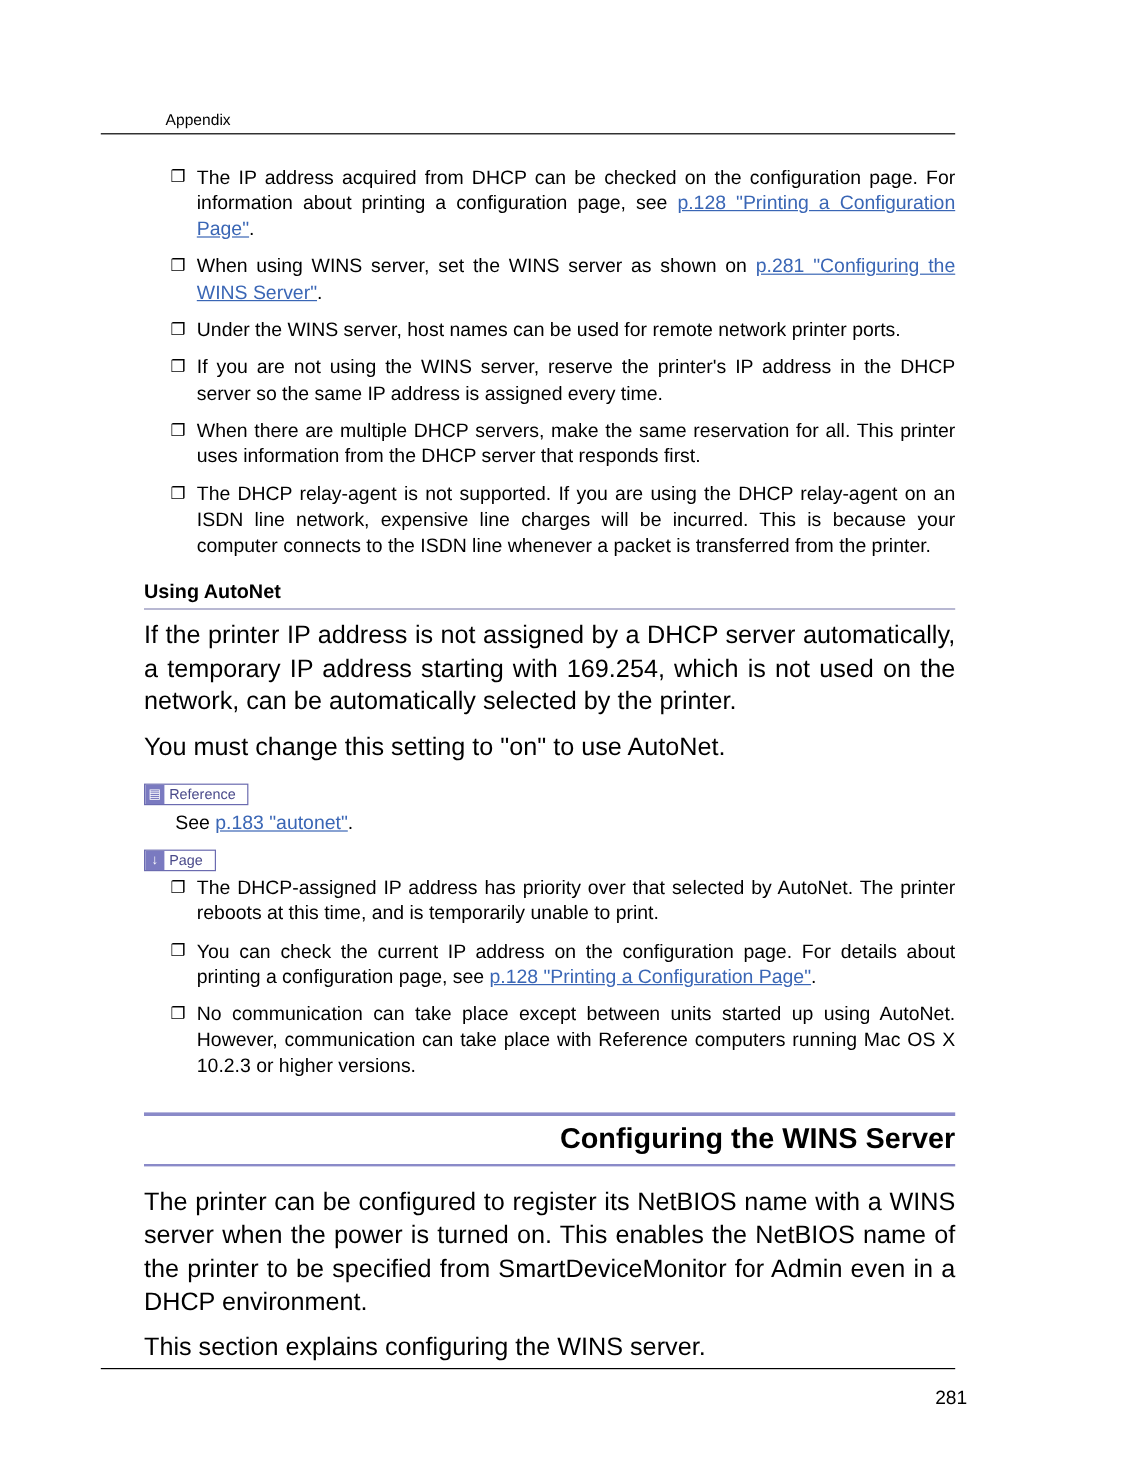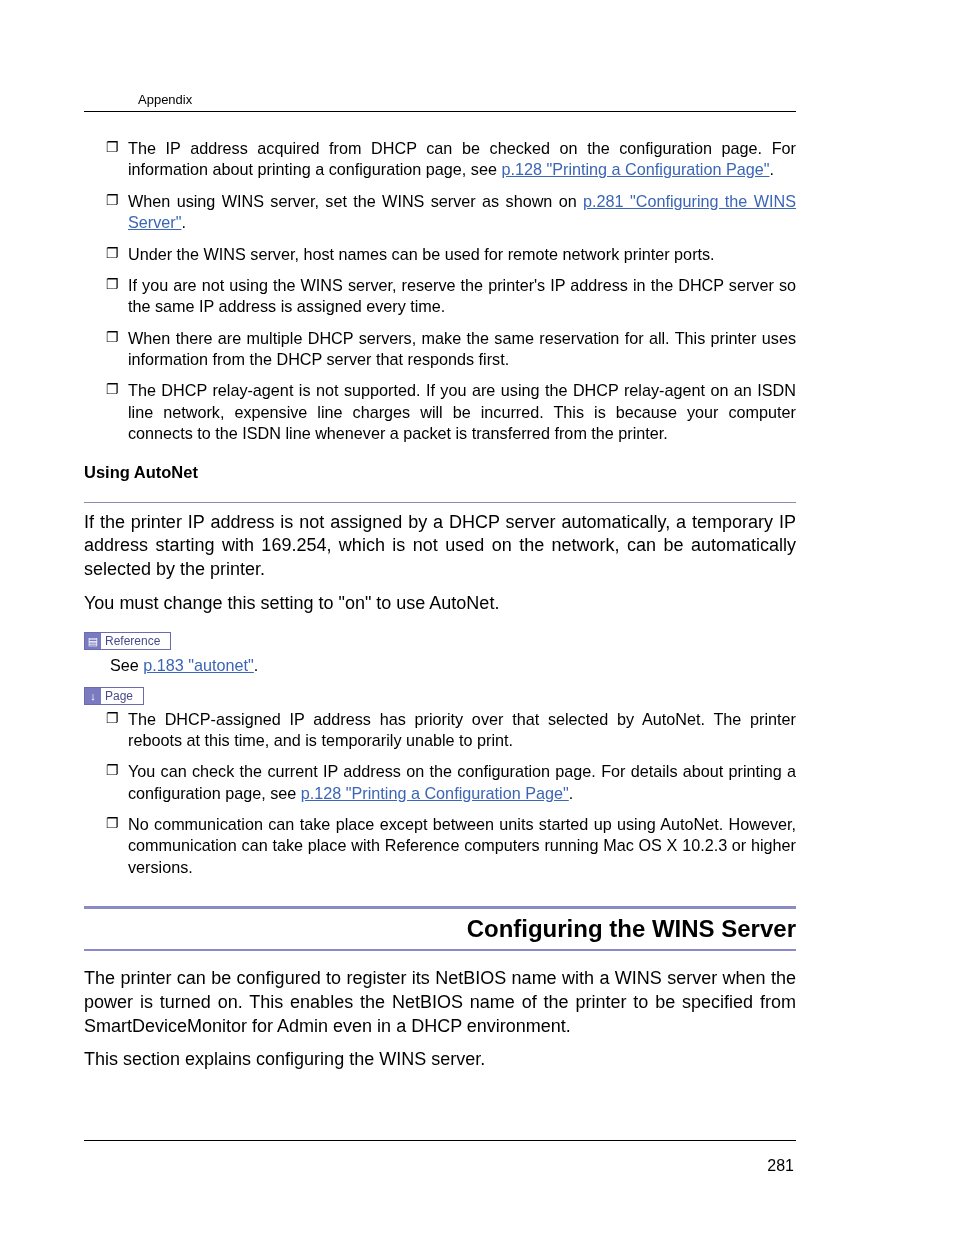--- a/index.html
+++ b/index.html
@@ -17,20 +17,21 @@
     position: relative;
   }
   .header-bar {
     font-size: 13px;
     padding: 0 0 4px 54px;
     border-bottom: 1px solid #000;
     margin-bottom: 26px;
   }
   .content {
     padding-left: 0;
+    margin-left: 36px;
   }
   ul.points {
     list-style: none;
     margin: 0 0 14px 0;
     padding: 0 0 0 22px;
   }
   ul.points > li {
     position: relative;
     padding-left: 22px;
     margin: 0 0 10px 0;
@@ -48,25 +49,25 @@
   }
   .link {
     color: #3a66b5;
     text-decoration: underline;
     cursor: pointer;
   }
   .sub-heading {
     font-weight: bold;
     font-size: 16.5px;
     margin: 18px 0 6px 0;
-    padding-bottom: 20px;
+    padding-bottom: 4px;
     border-bottom: 1px solid #8a8ab5;
   }
   .para {
-    font-size: 18px;
+    font-size: 21px;
     line-height: 1.32;
     margin: 8px 0 10px 0;
     text-align: justify;
   }
   .badge {
     display: inline-flex;
     align-items: center;
     border: 1px solid #6b6bb0;
     font-size: 12px;
     height: 16px;
@@ -104,21 +105,21 @@
     margin: 0 0 6px 0;
     text-align: right;
   }
   .section-rule-bottom {
     height: 2px;
     background: #8a8ac8;
     margin: 0 0 16px 0;
   }
   .page-number {
     position: absolute;
-    right: 86px;
+    right: 74px;
     bottom: 60px;
     font-size: 16px;
   }
   .footer-rule {
     position: absolute;
     left: 84px;
     right: 84px;
     bottom: 94px;
     height: 1px;
     background: #000;

